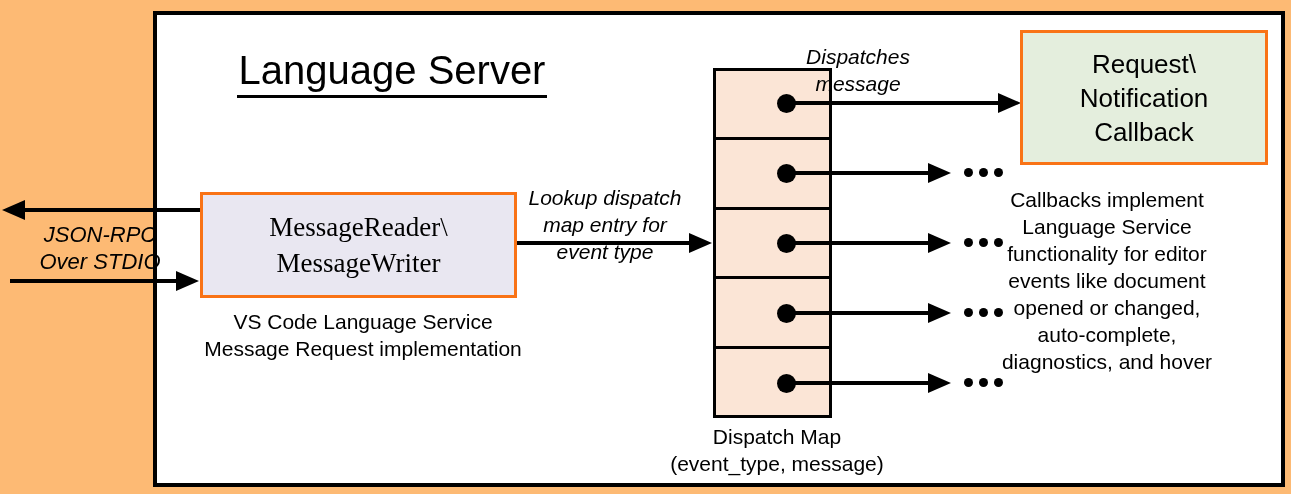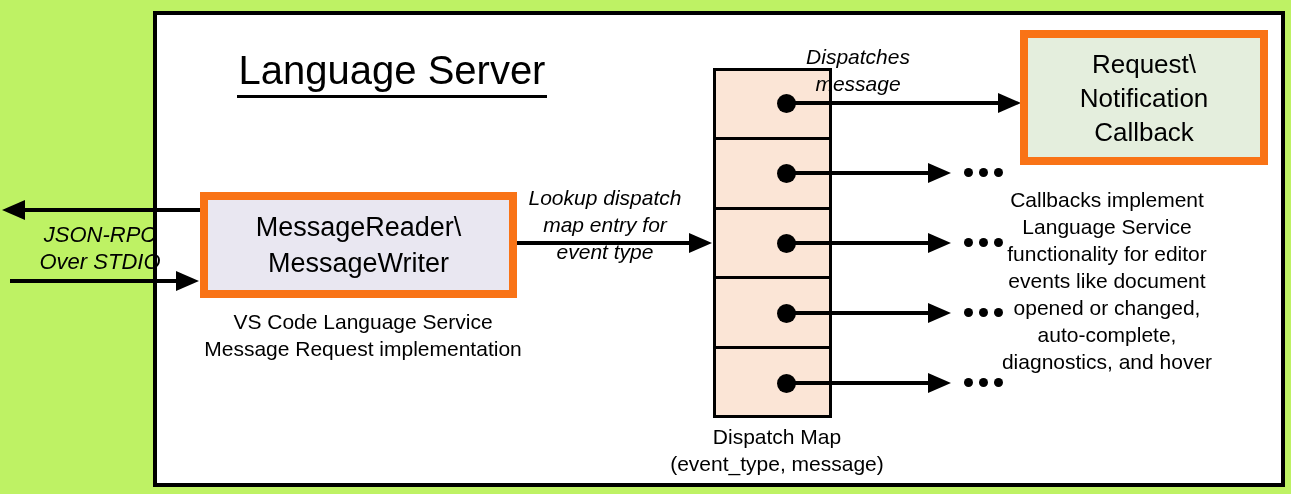--- a/index.html
+++ b/index.html
@@ -1,42 +1,42 @@
 <!DOCTYPE html>
 <html><head>
 <meta charset="utf-8">
 <style>
   html,body{margin:0;padding:0;background:#ffffff;}
   #stage{
     position:relative;
     width:1291px;height:494px;
-    background:#bef264;
+    background:#fdba74;
     font-family:"Liberation Sans", sans-serif;
     color:#000;
     overflow:hidden;
   }
   .abs{position:absolute;}
   
   .outer-box{
     left:153px;top:11px;width:1132px;height:476px;
     border:4px solid #000;box-sizing:border-box;background:#fff;
   }
   
   .title-wrap{left:192px;top:46px;width:400px;text-align:center;}
   .title-text{
     display:inline-block;font-size:40px;line-height:48px;
     border-bottom:3px solid #000;padding:0 2px 1px 2px;white-space:nowrap;
   }
   
   .node{
-    border:8px solid #f97316;box-sizing:border-box;
+    border:3px solid #f97316;box-sizing:border-box;
     display:flex;flex-direction:column;justify-content:center;align-items:center;
     text-align:center;
   }
-  .reader-box{left:200px;top:192px;width:317px;height:106px;background:#e9e7f1;font-size:27px;line-height:36px;}
+  .reader-box{left:200px;top:192px;width:317px;height:106px;background:#e9e7f1;font-size:27px;line-height:36px;font-family:Liberation Serif, serif;}
   .callback-box{left:1020px;top:30px;width:248px;height:135px;background:#e4eedd;font-size:26px;line-height:34px;}
   
   .map{
     left:713px;top:68px;width:119px;height:350px;
     border:3px solid #000;box-sizing:border-box;background:#fbe5d6;
     display:flex;flex-direction:column;
   }
   .map-cell{flex:1;}
   .map-cell.sep{border-bottom:3px solid #000;}
   

